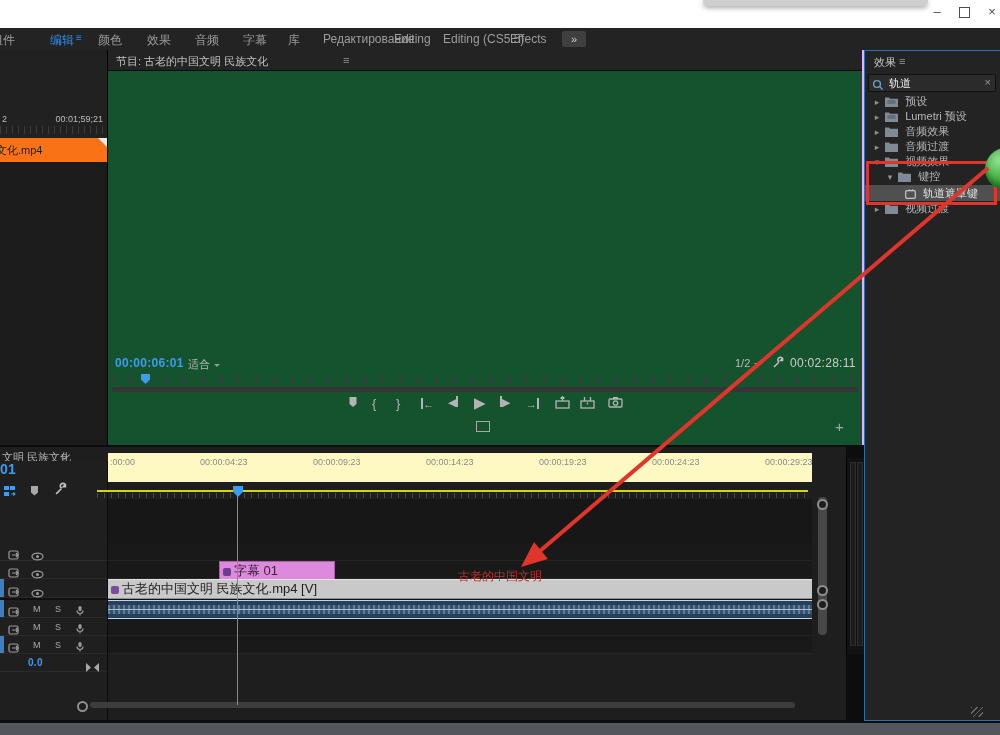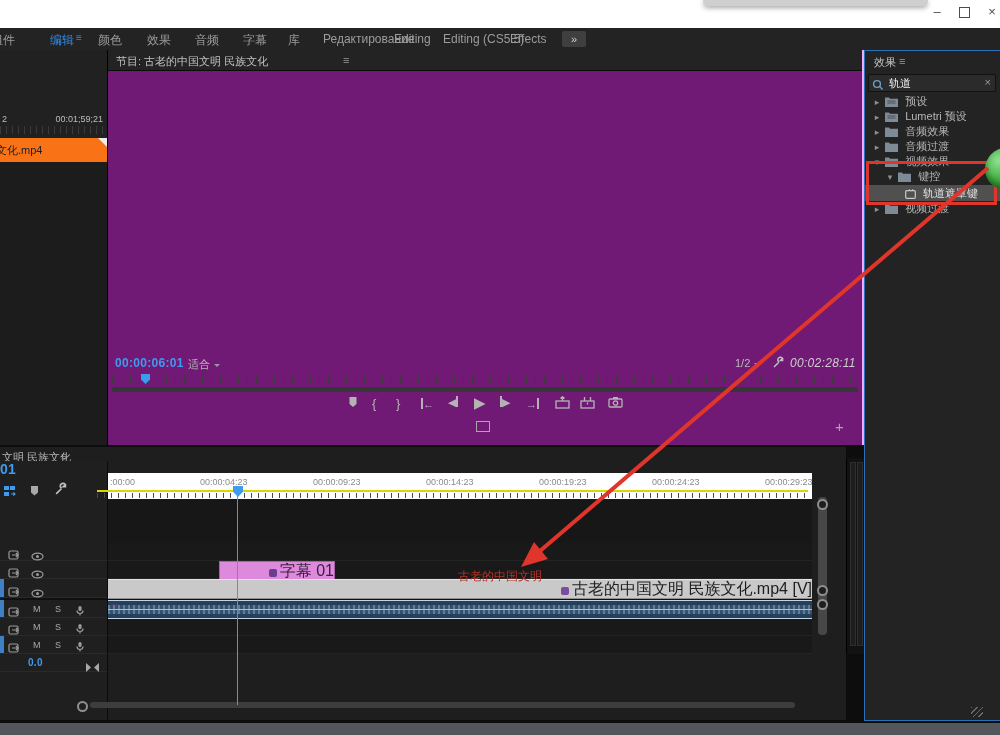--- a/index.html
+++ b/index.html
@@ -14,28 +14,28 @@
   .restore-box{left:5px;top:4px;width:9px;height:9px;border:1.4px solid #4c4c4c;position:absolute;}
   
   .menubar{left:0;top:28px;width:1000px;height:22px;background:#232323;border-bottom:1px solid #0e0e0e;overflow:hidden;}
   .mitem{position:absolute;top:4px;font-size:12px;color:#9c9c9c;white-space:nowrap;cursor:pointer;}
   .mitem.active{color:#2d8ceb;}
   .moverflow{left:562px;top:3px;width:24px;height:16px;background:#3f3f3f;border-radius:2px;color:#cfcfcf;text-align:center;line-height:16px;font-size:11px;cursor:pointer;}
   .ptitle{font-size:11px;color:#c2c2c2;white-space:nowrap;}
   .hamb{color:#9a9a9a;font-size:11px;cursor:pointer;}
   .caret{display:inline-block;width:0;height:0;border:3.5px solid transparent;border-top-color:#9a9a9a;vertical-align:middle;margin-left:4px;position:relative;top:2px;}
   .tc-blue{color:#3d9bf0;font-size:12px;font-weight:bold;letter-spacing:.3px;}
-  .tc-gray{color:#cdcdcd;font-size:12px;letter-spacing:.3px;font-style:italic;}
+  .tc-gray{color:#cdcdcd;font-size:12px;letter-spacing:.3px;}
   
   .proj{left:0;top:50px;width:107px;height:395px;background:#212121;border-right:1px solid #000;overflow:hidden;}
   .proj-ticks{left:0;top:76px;width:107px;height:8px;background:repeating-linear-gradient(90deg,#3a3a3a 0 1px,transparent 1px 6px);}
   .proj-sel{left:0;top:88px;width:107px;height:24px;background:#f97316;color:#14212e;font-size:11px;line-height:24px;}
   .fold{right:0;top:0;width:0;height:0;border-top:9px solid #ececec;border-left:9px solid transparent;position:absolute;}
   
-  .prog{left:108px;top:50px;width:754px;height:395px;background:#701a75;border-right:4px solid #f0abfc;overflow:hidden;}
+  .prog{left:108px;top:50px;width:754px;height:395px;background:#14532d;border-right:4px solid #f0abfc;overflow:hidden;}
   .prog-head{left:0;top:0;width:754px;height:20px;border-bottom:1px solid #0d0d0d;background:#232323;}
   .stage{left:0;top:21px;width:754px;height:281px;background:#141414;}
   .vframe{left:129px;top:9px;width:486px;height:272px;overflow:hidden;
     background:
       radial-gradient(ellipse 130px 80px at 16% 90%,rgba(255,255,255,.97),rgba(255,255,255,0) 72%),
       radial-gradient(ellipse 150px 65px at 2% 45%,rgba(255,255,255,.92),rgba(255,255,255,0) 70%),
       radial-gradient(ellipse 110px 55px at 18% 10%,rgba(255,255,255,.85),rgba(255,255,255,0) 70%),
       radial-gradient(ellipse 95px 40px at 55% 3%,rgba(255,255,255,.7),rgba(255,255,255,0) 72%),
       radial-gradient(ellipse 80px 45px at 99% 28%,rgba(255,255,255,.45),rgba(255,255,255,0) 70%),
       radial-gradient(ellipse 60px 40px at 45% 98%,rgba(255,255,255,.5),rgba(255,255,255,0) 70%),
@@ -53,21 +53,21 @@
   .tbtn{position:absolute;top:346px;color:#b4b4b4;font-size:13px;cursor:pointer;text-align:center;}
   .tbar{display:inline-block;width:2px;height:11px;background:#b4b4b4;vertical-align:-1px;}
   
   .tl{left:0;top:447px;width:846px;height:273px;background:#1e1e1e;overflow:hidden;}
   .tl-headcol{left:0;top:0;width:107px;height:273px;border-right:1px solid #0b0b0b;background:#1f1f1f;}
   .lane{position:absolute;left:108px;width:704px;background:#191919;border-bottom:1px solid #242424;}
   .hrow{position:absolute;left:0;width:107px;border-bottom:1px solid #2a2a2a;background:#1f1f1f;}
   .target{position:absolute;left:0;width:4px;background:#3f7fc4;}
   .rlabel{position:absolute;top:18px;font-size:9px;color:#8a8a8a;white-space:nowrap;}
   .msbtn{font-size:9px;color:#a8a8a8;position:absolute;top:4px;cursor:pointer;}
-  .clip{position:absolute;height:17px;font-size:16px;line-height:17px;white-space:nowrap;overflow:hidden;cursor:pointer;text-align:right;}
+  .clip{position:absolute;height:17px;font-size:13px;line-height:17px;white-space:nowrap;overflow:hidden;cursor:pointer;}
   .fxbadge{display:inline-block;width:8px;height:8px;border-radius:2px;background:#7a4b9e;margin:0 3px 0 3px;vertical-align:-1px;}
   .ring{position:absolute;width:7px;height:7px;border:2px solid #8f8f8f;border-radius:50%;background:#1e1e1e;}
   
   .fx{left:864px;top:50px;width:135px;height:669px;background:#232323;border:1px solid #2a72b8;overflow:hidden;}
   .searchbox{left:3px;top:23px;width:126px;height:16px;background:#2b2b2b;border:1px solid #121212;border-radius:2px;}
   .searchbox input{position:absolute;left:18px;top:1px;width:88px;height:13px;background:transparent;border:none;outline:none;color:#f0f0f0;font-size:11px;font-family:"Liberation Sans",sans-serif;}
   .fx-row{position:absolute;left:0;width:135px;height:15px;line-height:15px;font-size:11px;color:#b6b6b6;white-space:nowrap;cursor:pointer;}
   .fx-row.sel{background:#505050;color:#e2e2e2;height:16px;line-height:16px;}
   .exp{display:inline-block;width:10px;color:#8f8f8f;font-size:9px;text-align:center;}
   .ind0{padding-left:7px;} .ind1{padding-left:20px;} .ind2{padding-left:40px;}
@@ -198,21 +198,21 @@
       <svg width="11" height="12" viewBox="0 0 11 12">
           <path d="M2 1 h7 v6.5 l-3.5 3 -3.5-3 z" fill="#a8a8a8"></path>
         </svg>
     </div>
     <div class="i" style="left:54px;top:35px">
       <svg width="14" height="14" viewBox="0 0 13 13">
           <path d="M2 11 L7 6 M7 6 a2.6 2.6 0 1 1 3.6-3.6 l-2 2 2 0 0-2" fill="none" stroke="#c0c0c0" stroke-width="1.5"></path>
         </svg>
     </div>
 
-    <div class="i" style="left:108px;top:26px;width:704px;height:29px;overflow:hidden;background:#ffffff">
+    <div class="i" style="left:108px;top:6px;width:704px;height:29px;overflow:hidden;background:#fef9c3">
       <span class="rlabel" style="left:2px;top:4px">:00:00</span>
       <span class="rlabel" style="left:92px;top:4px">00:00:04:23</span>
       <span class="rlabel" style="left:205px;top:4px">00:00:09:23</span>
       <span class="rlabel" style="left:318px;top:4px">00:00:14:23</span>
       <span class="rlabel" style="left:431px;top:4px">00:00:19:23</span>
       <span class="rlabel" style="left:544px;top:4px">00:00:24:23</span>
       <span class="rlabel" style="left:657px;top:4px">00:00:29:23</span>
     </div>
     <div class="i" style="left:97px;top:43px;width:711px;height:2px;background:#d8d800"></div>
     <div class="i" style="left:97px;top:46px;width:711px;height:5px;background:repeating-linear-gradient(90deg,#4a4a4a 0 1px,transparent 1px 7px)"></div>

